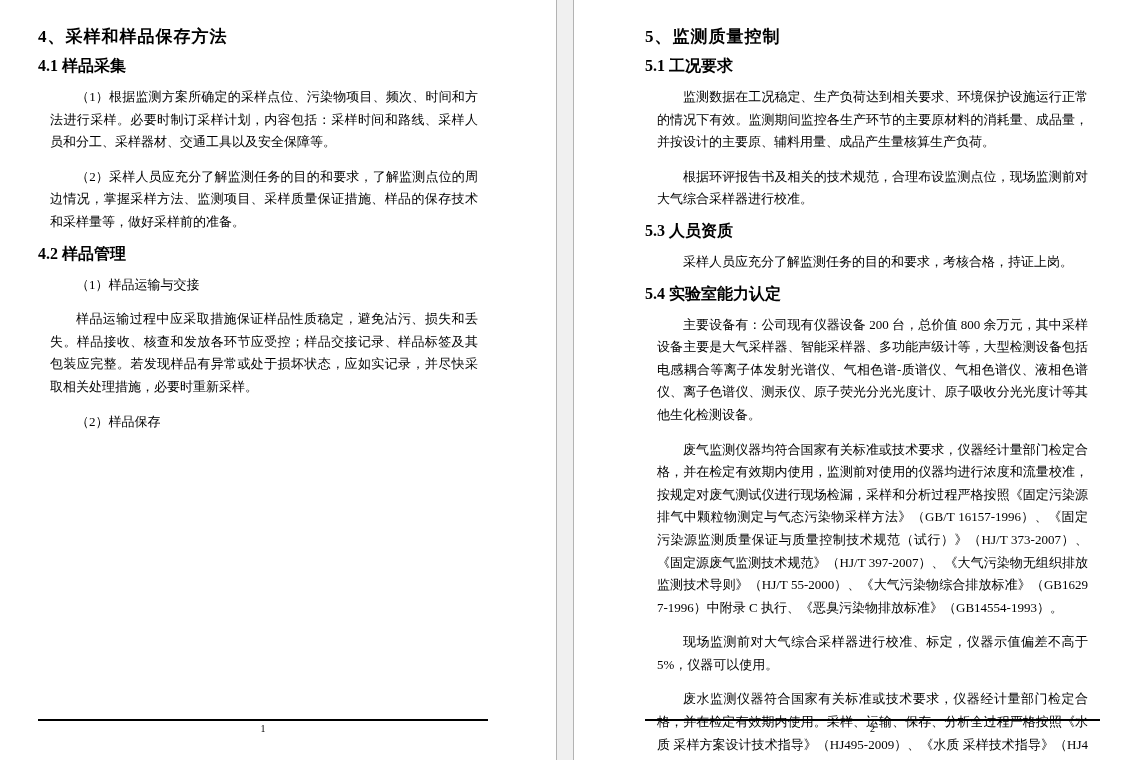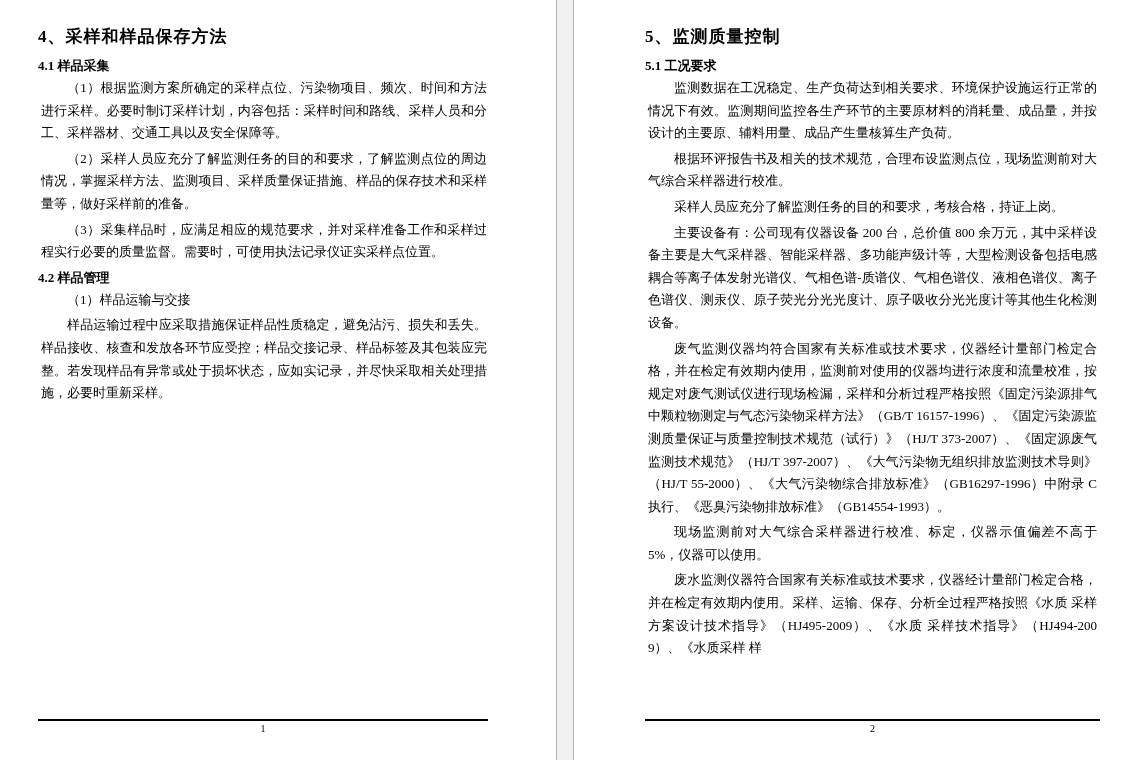--- a/index.html
+++ b/index.html
@@ -32,25 +32,25 @@
     border-right:1px solid var(--gutter-border);
   }
   .content{position:absolute;top:26px;}
   .content-left{left:38px;width:452px;}
   .content-right{left:71px;width:455px;}
   .doc-h1{
     font-size:17px;line-height:21px;font-weight:bold;
     margin:0 0 11px 0;letter-spacing:1px;
   }
   .doc-h2{
-    font-size:13px;line-height:16px;font-weight:bold;
+    font-size:16px;line-height:16px;font-weight:bold;
     margin:6px 0 3px 0;
   }
   .doc-p{
-    font-size:13px;line-height:22.6px;margin:3px;
+    font-size:13px;line-height:22.6px;margin:12px;
     text-align:justify;text-indent:2em;
     word-break:break-all;
   }
   .footer{position:absolute;top:719px;}
   .footer-left{left:38px;width:450px;}
   .footer-right{left:71px;width:455px;}
   .footer-rule{border-top:2px solid var(--rule);height:0;width:100%;}
   .page-number{
     text-align:center;font-size:10px;line-height:12px;padding-top:2px;
     font-family:"Liberation Serif","DejaVu Serif",serif;
@@ -60,40 +60,42 @@
 <body>
 
 <div class="viewport">
 
   <section class="page page-left">
     <div class="content content-left">
       <h1 class="doc-h1">4、采样和样品保存方法</h1>
       <h2 class="doc-h2">4.1 样品采集</h2>
       <p class="doc-p">（1）根据监测方案所确定的采样点位、污染物项目、频次、时间和方法进行采样。必要时制订采样计划，内容包括：采样时间和路线、采样人员和分工、采样器材、交通工具以及安全保障等。</p>
       <p class="doc-p">（2）采样人员应充分了解监测任务的目的和要求，了解监测点位的周边情况，掌握采样方法、监测项目、采样质量保证措施、样品的保存技术和采样量等，做好采样前的准备。</p>
-      <p class="doc-p">（3）采集样品时，应满足相应的规范要求，并对采样准备工作和采样过程实行必要的质量监督。需要时，可使用执法记录仪证实采样点位置。</p>
       <h2 class="doc-h2">4.2 样品管理</h2>
       <p class="doc-p">（1）样品运输与交接</p>
       <p class="doc-p">样品运输过程中应采取措施保证样品性质稳定，避免沾污、损失和丢失。样品接收、核查和发放各环节应受控；样品交接记录、样品标签及其包装应完整。若发现样品有异常或处于损坏状态，应如实记录，并尽快采取相关处理措施，必要时重新采样。</p>
+      <p class="doc-p">（2）样品保存</p>
     </div>
     <div class="footer footer-left">
       <div class="footer-rule"></div>
       <div class="page-number">1</div>
     </div>
   </section>
 
   <div class="gutter"></div>
 
   <section class="page page-right">
     <div class="content content-right">
       <h1 class="doc-h1">5、监测质量控制</h1>
       <h2 class="doc-h2">5.1 工况要求</h2>
       <p class="doc-p">监测数据在工况稳定、生产负荷达到相关要求、环境保护设施运行正常的情况下有效。监测期间监控各生产环节的主要原材料的消耗量、成品量，并按设计的主要原、辅料用量、成品产生量核算生产负荷。</p>
       <p class="doc-p">根据环评报告书及相关的技术规范，合理布设监测点位，现场监测前对大气综合采样器进行校准。</p>
+      <h2 class="doc-h2">5.3 人员资质</h2>
       <p class="doc-p">采样人员应充分了解监测任务的目的和要求，考核合格，持证上岗。</p>
+      <h2 class="doc-h2">5.4 实验室能力认定</h2>
       <p class="doc-p">主要设备有：公司现有仪器设备 200 台，总价值 800 余万元，其中采样设备主要是大气采样器、智能采样器、多功能声级计等，大型检测设备包括电感耦合等离子体发射光谱仪、气相色谱-质谱仪、气相色谱仪、液相色谱仪、离子色谱仪、测汞仪、原子荧光分光光度计、原子吸收分光光度计等其他生化检测设备。</p>
       <p class="doc-p">废气监测仪器均符合国家有关标准或技术要求，仪器经计量部门检定合格，并在检定有效期内使用，监测前对使用的仪器均进行浓度和流量校准，按规定对废气测试仪进行现场检漏，采样和分析过程严格按照《固定污染源排气中颗粒物测定与气态污染物采样方法》（GB/T 16157-1996）、《固定污染源监测质量保证与质量控制技术规范（试行）》（HJ/T 373-2007）、《固定源废气监测技术规范》（HJ/T 397-2007）、《大气污染物无组织排放监测技术导则》（HJ/T 55-2000）、《大气污染物综合排放标准》（GB16297-1996）中附录 C 执行、《恶臭污染物排放标准》（GB14554-1993）。</p>
       <p class="doc-p">现场监测前对大气综合采样器进行校准、标定，仪器示值偏差不高于 5%，仪器可以使用。</p>
       <p class="doc-p">废水监测仪器符合国家有关标准或技术要求，仪器经计量部门检定合格，并在检定有效期内使用。采样、运输、保存、分析全过程严格按照《水质 采样方案设计技术指导》（HJ495-2009）、《水质 采样技术指导》（HJ494-2009）、《水质采样 样</p>
     </div>
     <div class="footer footer-right">
       <div class="footer-rule"></div>
       <div class="page-number">2</div>
     </div>
   </section>

